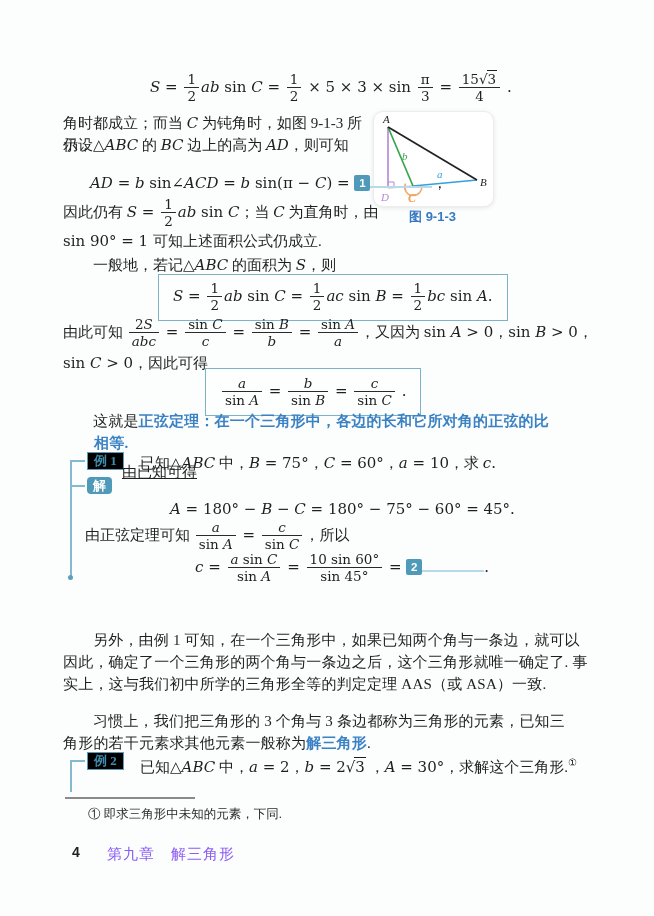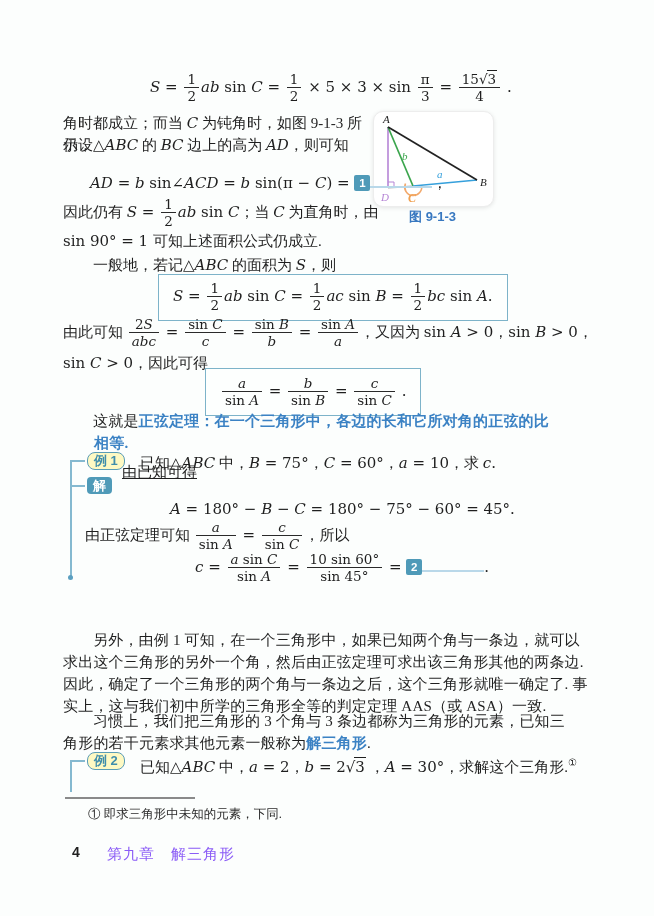--- a/index.html
+++ b/index.html
@@ -20,23 +20,23 @@
   .sqrt .rt{letter-spacing:-1px;}
   .sqrt .rad{border-top:1.2px solid currentColor;padding:0 1px;}
   .blank{white-space:nowrap;}
   .bbox{display:inline-block;width:16px;height:16px;line-height:16px;text-align:center;
     background:#4f9ab8;color:#fff;font-family:"Liberation Sans",sans-serif;
     font-size:11.5px;font-weight:bold;vertical-align:1px;border-radius:2px;}
   .bline{display:inline-block;width:62px;height:4px;border-bottom:2px solid #b9d8e9;}
   .blue{color:#3b82c4;}
   .para{line-height:22px;letter-spacing:0.2px;}
   .para div{height:22px;white-space:pre;}
-  .badge-outline{display:inline-block;border:1.5px solid #5a9cb6;background:#fef9c3;color:#3f8dab;
-    border-radius:8px;font-size:13px;font-weight:bold;line-height:16px;padding:0 6px;
-    font-family:Liberation Sans, sans-serif;}
+  .badge-outline{display:inline-block;border:1.5px solid #5a9cb6;background:#000000;color:#3f8dab;
+    border-radius:0;font-size:13px;font-weight:bold;line-height:16px;padding:0 6px;
+    font-family:Liberation Serif, serif;}
   .badge-solid{display:inline-block;background:#4f9ab8;color:#fff;border-radius:4px;
     font-size:13px;font-weight:bold;line-height:17px;padding:0 6px;
     font-family:"Liberation Sans",sans-serif;}
   .fbox{border:1.2px solid #7db3c9;padding:6px 14px;display:inline-block;background:#fdfffe;}
   .bracket{background:#85b9d0;}
   .bdot{width:5px;height:5px;border-radius:50%;background:#5b9fc0;}
   .figcard{width:119px;height:94px;background:#fff;border:1px solid #ededed;border-radius:10px;
     box-shadow:0 1px 4px rgba(0,0,0,0.10);}
   .figcap{width:119px;text-align:center;color:#3878c0;font-weight:bold;font-size:13px;
     font-family:"Liberation Sans",sans-serif;}
@@ -119,21 +119,20 @@
   <span class="abs badge-solid" style="left:87px;top:477px;">解</span>
   <div class="abs fline" style="left:122px;top:461px;text-decoration:underline;"><span class="cn">由已知可得</span></div>
 
   <div class="abs fline" style="left:170px;top:498px;"><span class="mv">A</span><span class="mt"> = 180° − </span><span class="mv">B</span><span class="mt"> − </span><span class="mv">C</span><span class="mt"> = 180° − 75° − 60° = 45°.</span></div>
   <div class="abs fline" style="left:85px;top:518px;line-height:34px;"><span class="cn">由正弦定理可知 </span><span class="frac"><span class="fn"><span class="mv">a</span></span><span class="fd"><span class="mt">sin </span><span class="mv">A</span></span></span><span class="mt"> = </span><span class="frac"><span class="fn"><span class="mv">c</span></span><span class="fd"><span class="mt">sin </span><span class="mv">C</span></span></span><span class="cn">，所以</span></div>
   <div class="abs fline" style="left:195px;top:550px;line-height:34px;"><span class="mv">c</span><span class="mt"> = </span><span class="frac"><span class="fn"><span class="mv">a</span><span class="mt"> sin </span><span class="mv">C</span></span><span class="fd"><span class="mt">sin </span><span class="mv">A</span></span></span><span class="mt"> = </span><span class="frac"><span class="fn"><span class="mt">10 sin 60°</span></span><span class="fd"><span class="mt">sin 45°</span></span></span><span class="mt"> = </span><span class="blank"><span class="bbox">2</span><span class="bline"></span></span><span class="mt">.</span></div>
 
 
   <div class="abs para" style="left:63px;top:629px;width:534px;">
     <div style="text-indent:2em;">另外，由例 1 可知，在一个三角形中，如果已知两个角与一条边，就可以</div>
-    <div>求出这个三角形的另外一个角，然后由正弦定理可求出该三角形其他的两条边.</div>
     <div>因此，确定了一个三角形的两个角与一条边之后，这个三角形就唯一确定了. 事</div>
     <div>实上，这与我们初中所学的三角形全等的判定定理 AAS（或 ASA）一致.</div>
   </div>
 
   <div class="abs para" style="left:63px;top:710px;width:534px;">
     <div style="text-indent:2em;">习惯上，我们把三角形的 3 个角与 3 条边都称为三角形的元素，已知三</div>
     <div><span>角形的若干元素求其他元素一般称为</span><span class="blue" style="font-weight:bold;">解三角形</span><span>.</span></div>
   </div>
 
   <div class="abs bracket" style="left:70px;top:760px;width:15px;height:1.5px;"></div>

